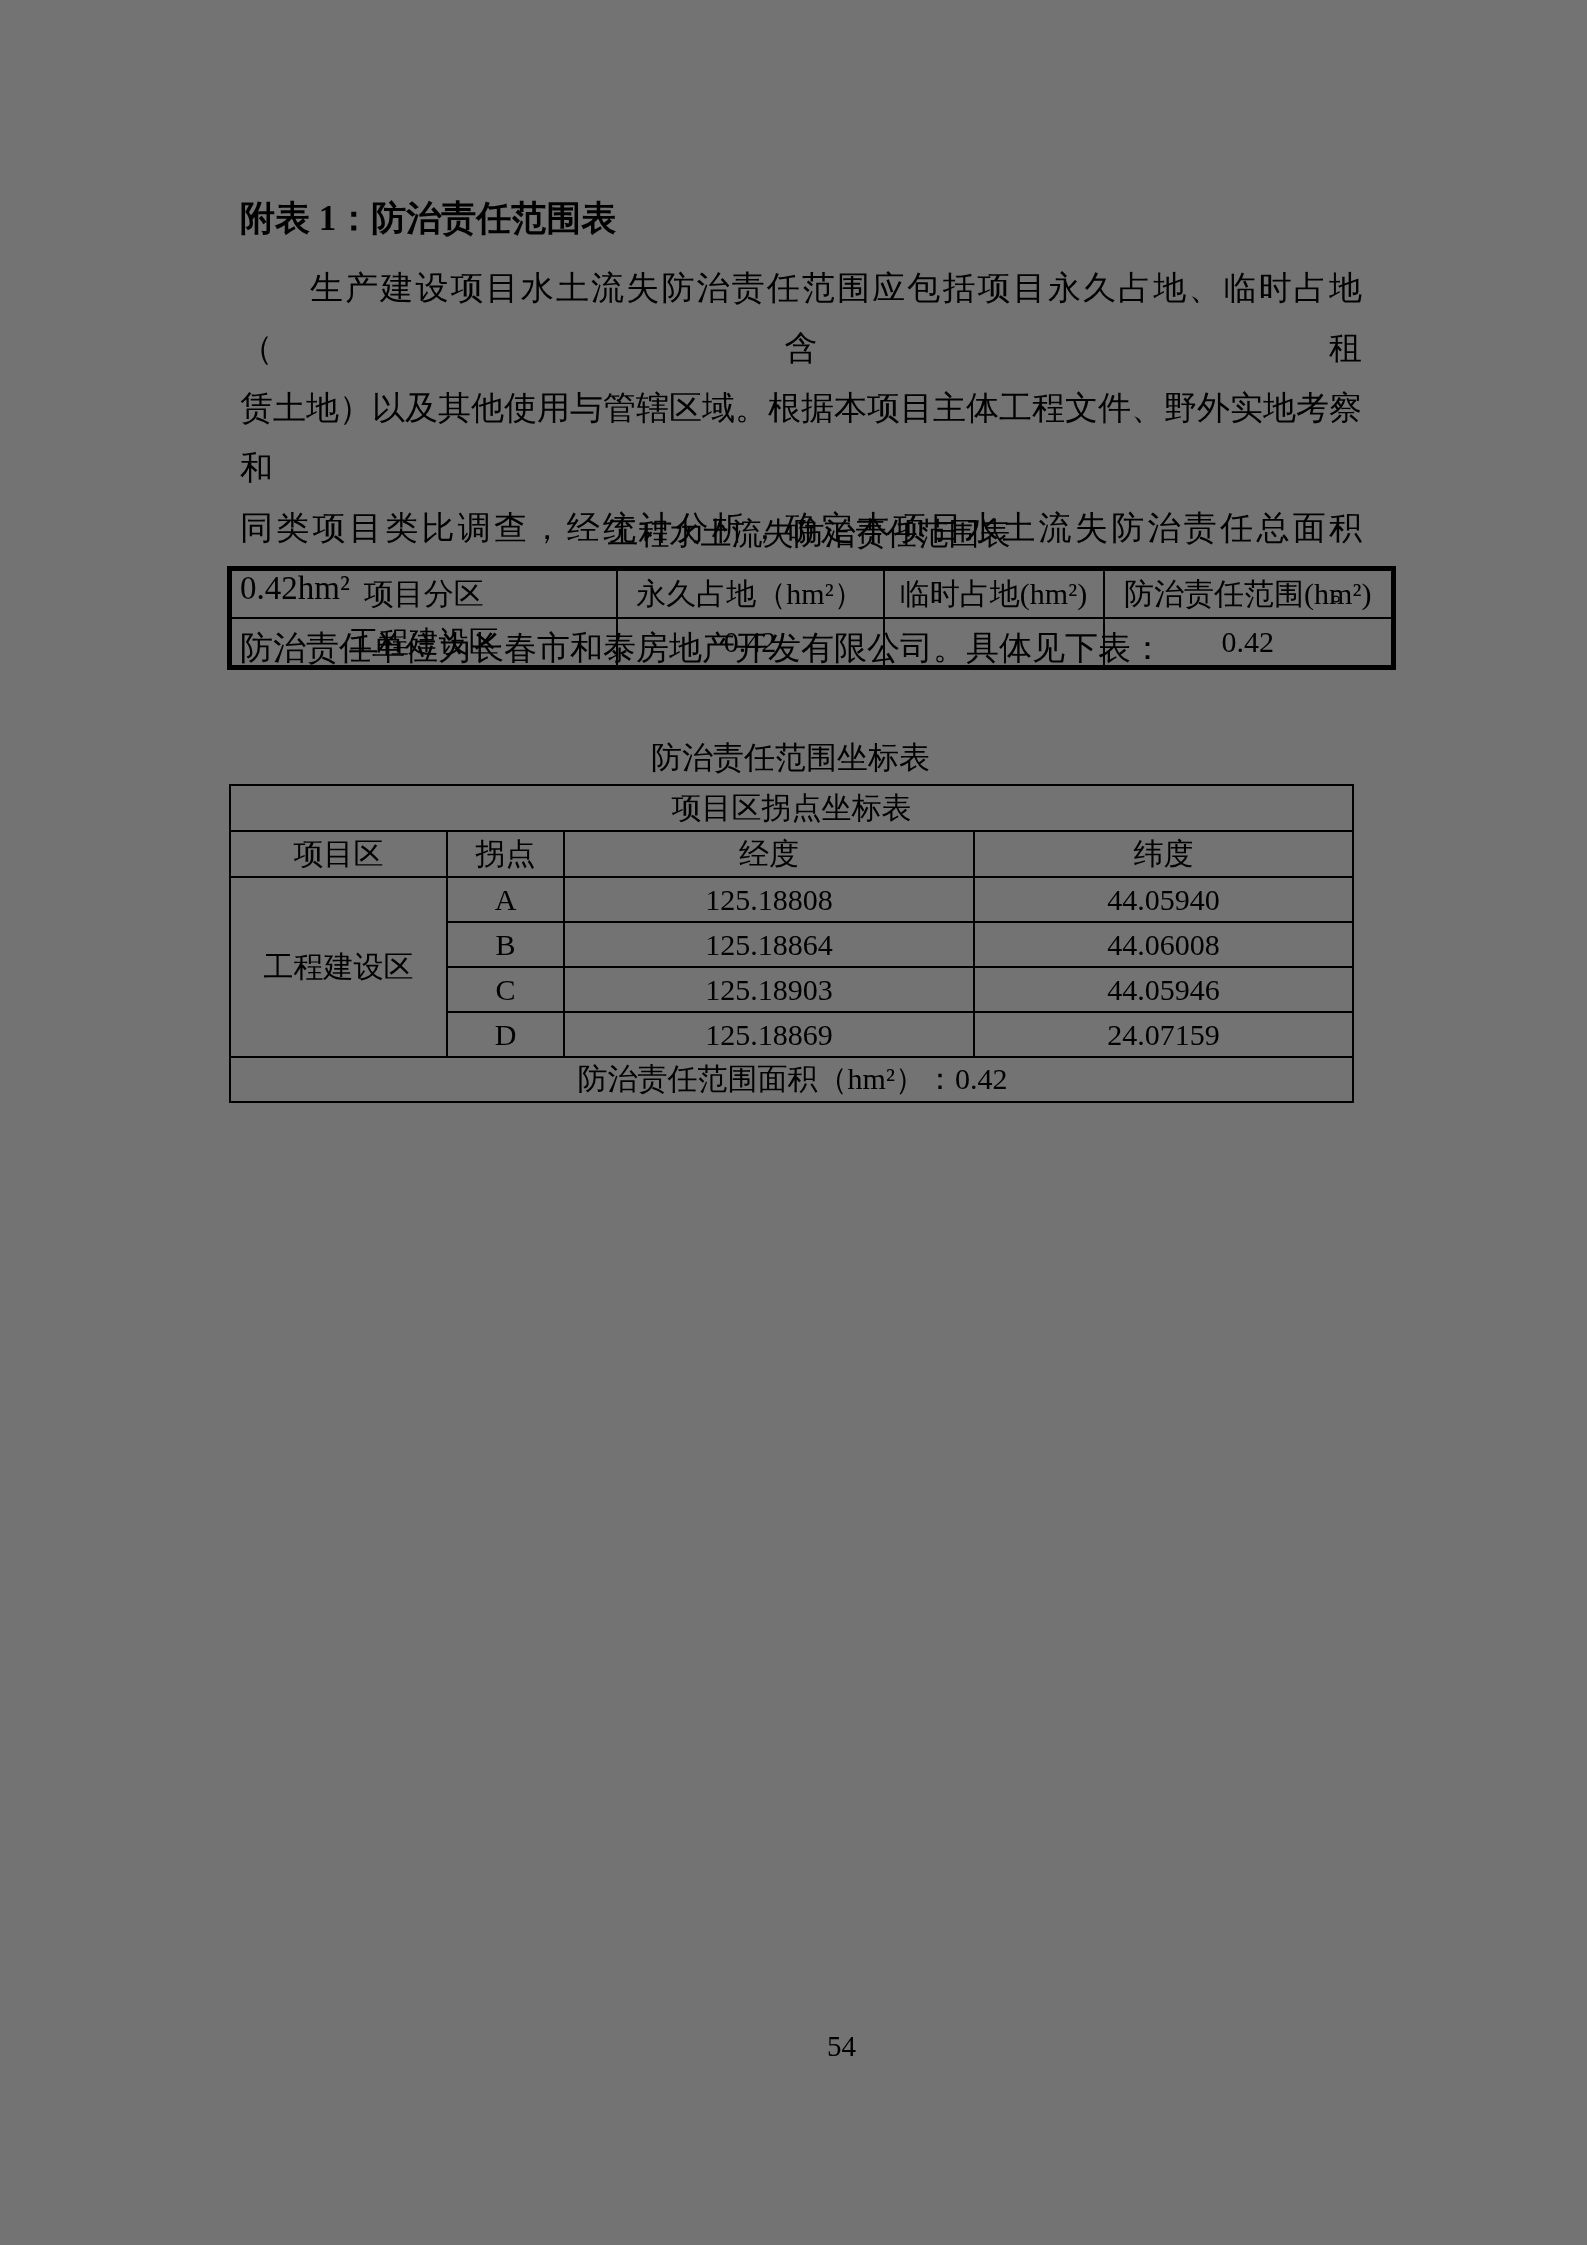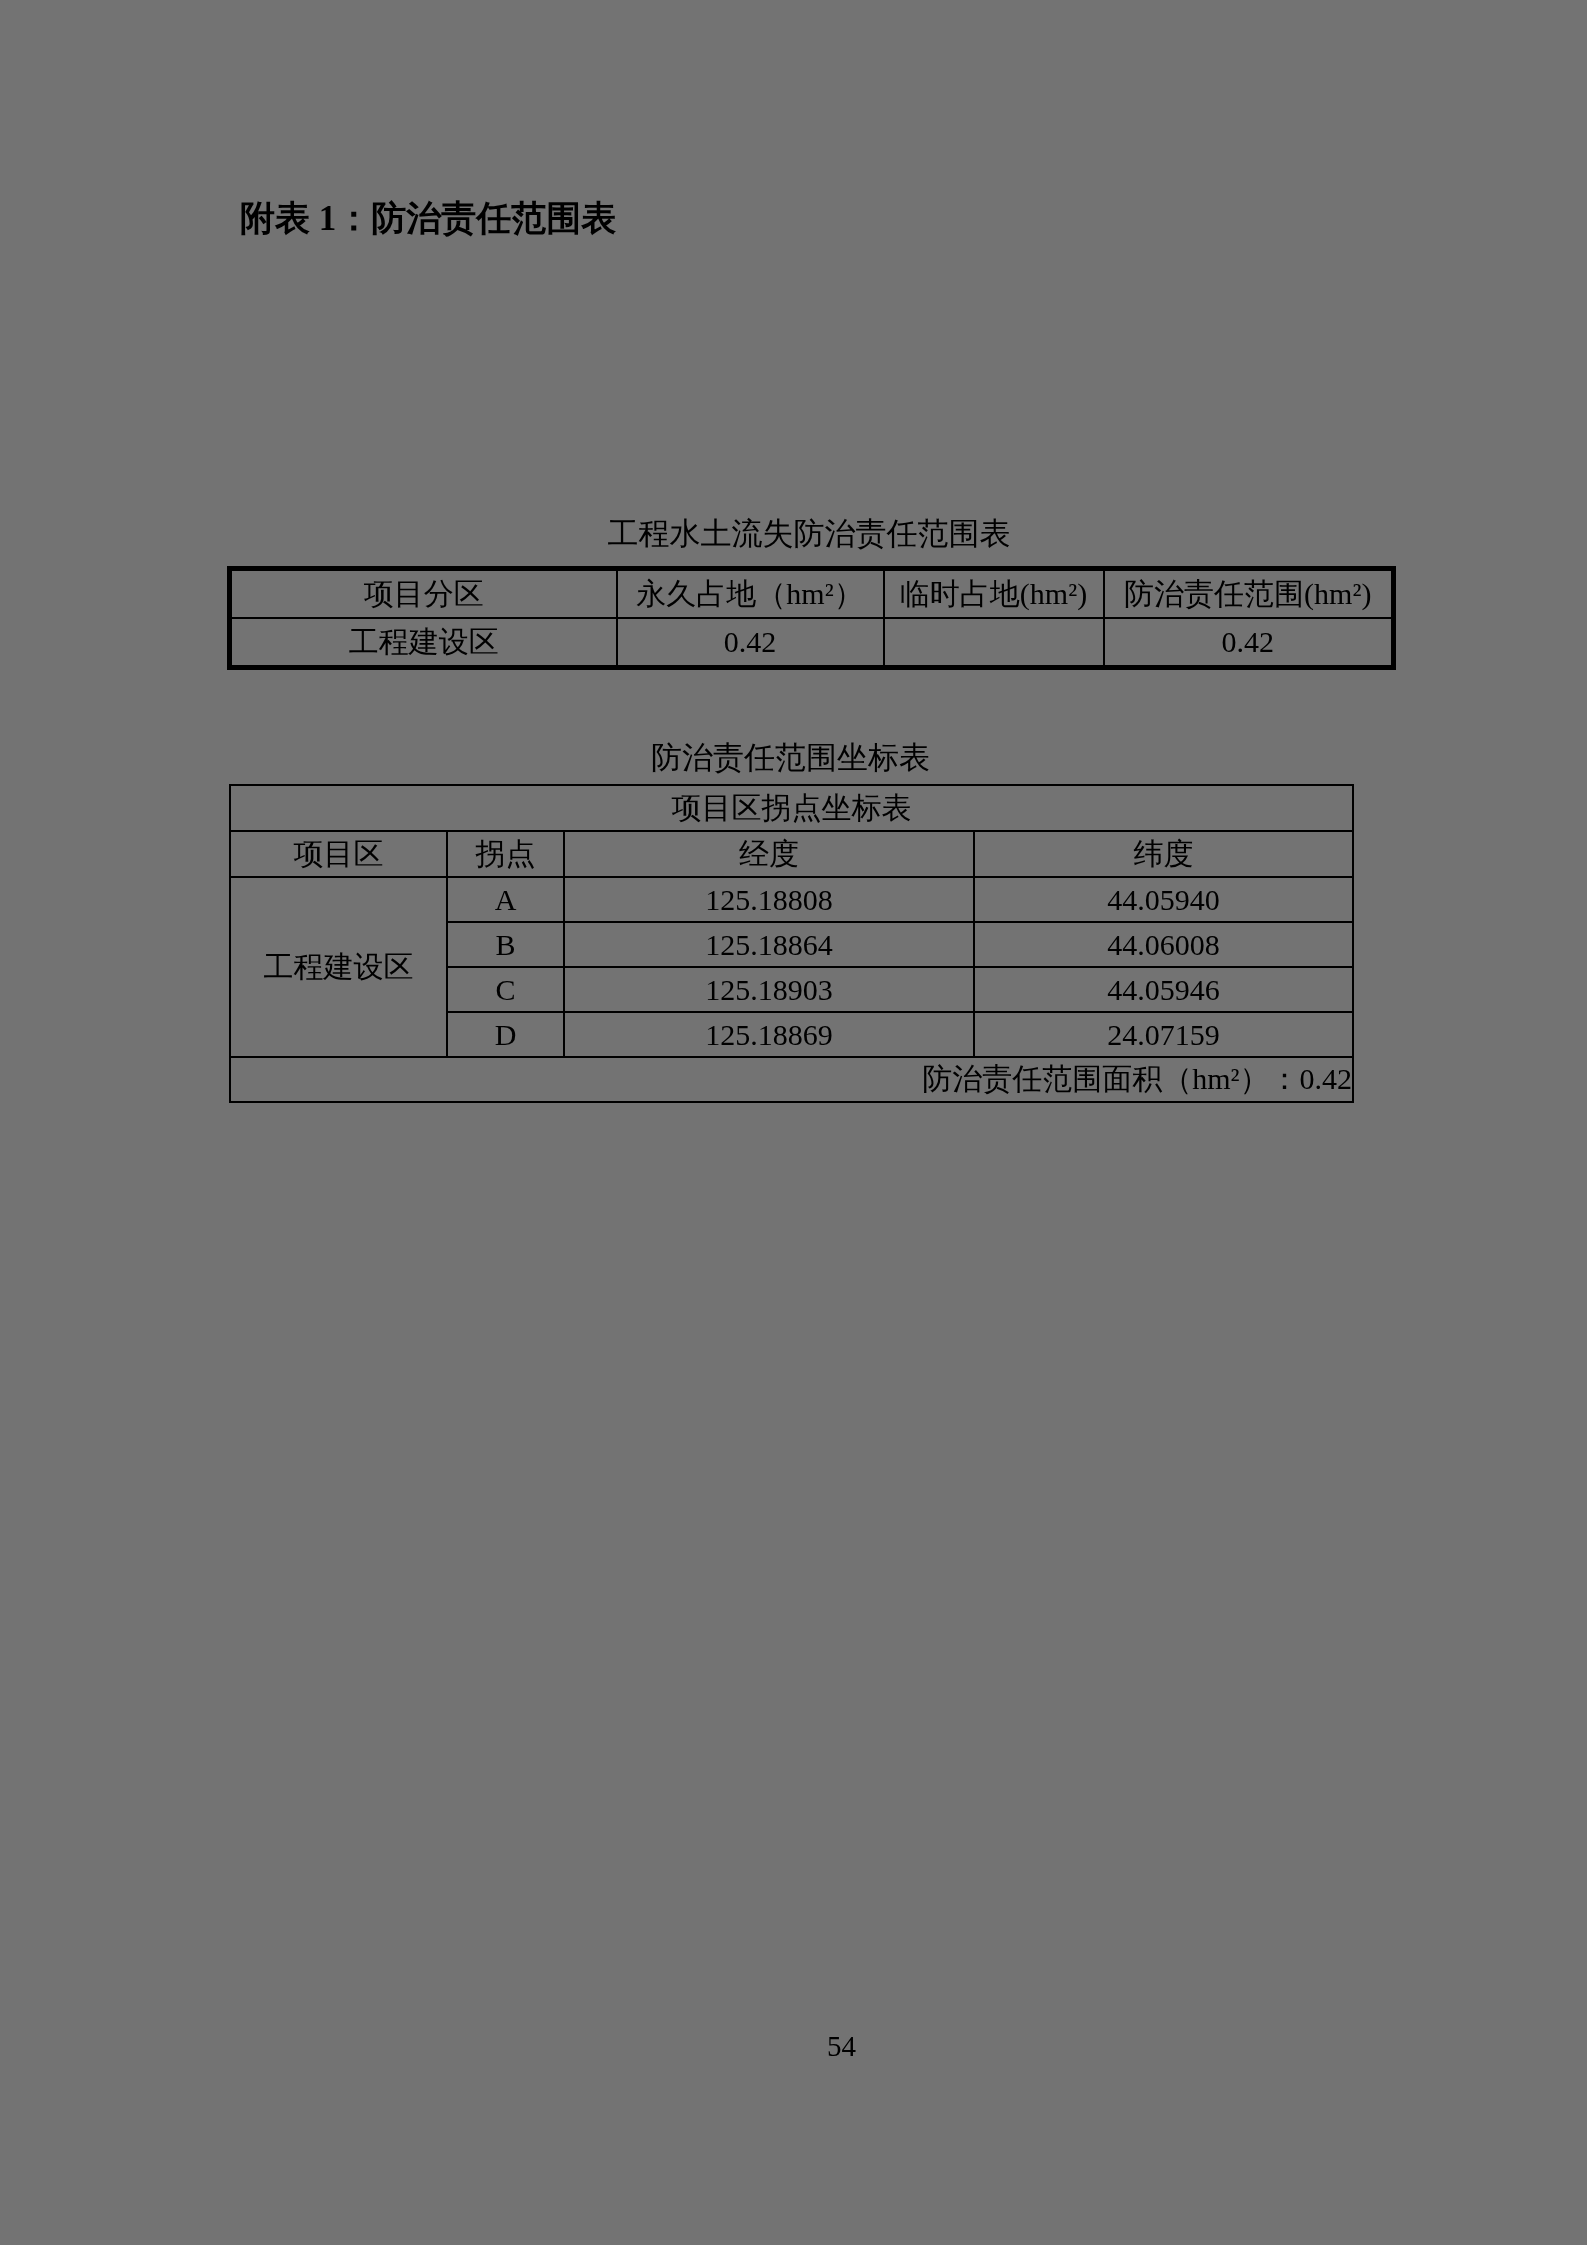--- a/index.html
+++ b/index.html
@@ -70,40 +70,46 @@
   .table-1 td { height: 46px; }
   .table-2 {
     left: 229px;
     top: 784px;
     width: 1123px;
     border: 2px solid #000000;
   }
   .table-2 td { height: 43px; }
   .table-2 .hdr-row td { height: 44px; }
   .table-2 .footer-cell {
-    text-align: right;
+    text-align: center;
     padding-left: 2px;
   }
   .page-number {
     position: absolute;
     left: 0;
     top: 2030px;
     width: 100%;
     text-align: center;
     font-size: 29px;
     padding-left: 48px;
   }
 </style>
 </head>
 <body>
 
 <div class="page">
 
   <h1 class="doc-title">附表 1：防治责任范围表</h1>
 
+  <div class="paragraph">
+    <div class="pline indent">生产建设项目水土流失防治责任范围应包括项目永久占地、临时占地（含租</div>
+    <div class="pline">赁土地）以及其他使用与管辖区域。根据本项目主体工程文件、野外实地考察和</div>
+    <div class="pline">同类项目类比调查，经统计分析，确定本项目水土流失防治责任总面积 0.42hm²。</div>
+    <div class="pline last">防治责任单位为长春市和泰房地产开发有限公司。具体见下表：</div>
+  </div>
 
   <div class="caption caption-1">工程水土流失防治责任范围表</div>
 
   <table class="table-1">
     <colgroup>
       <col style="width:387px">
       <col style="width:267px">
       <col style="width:220px">
       <col style="width:290px">
     </colgroup>

